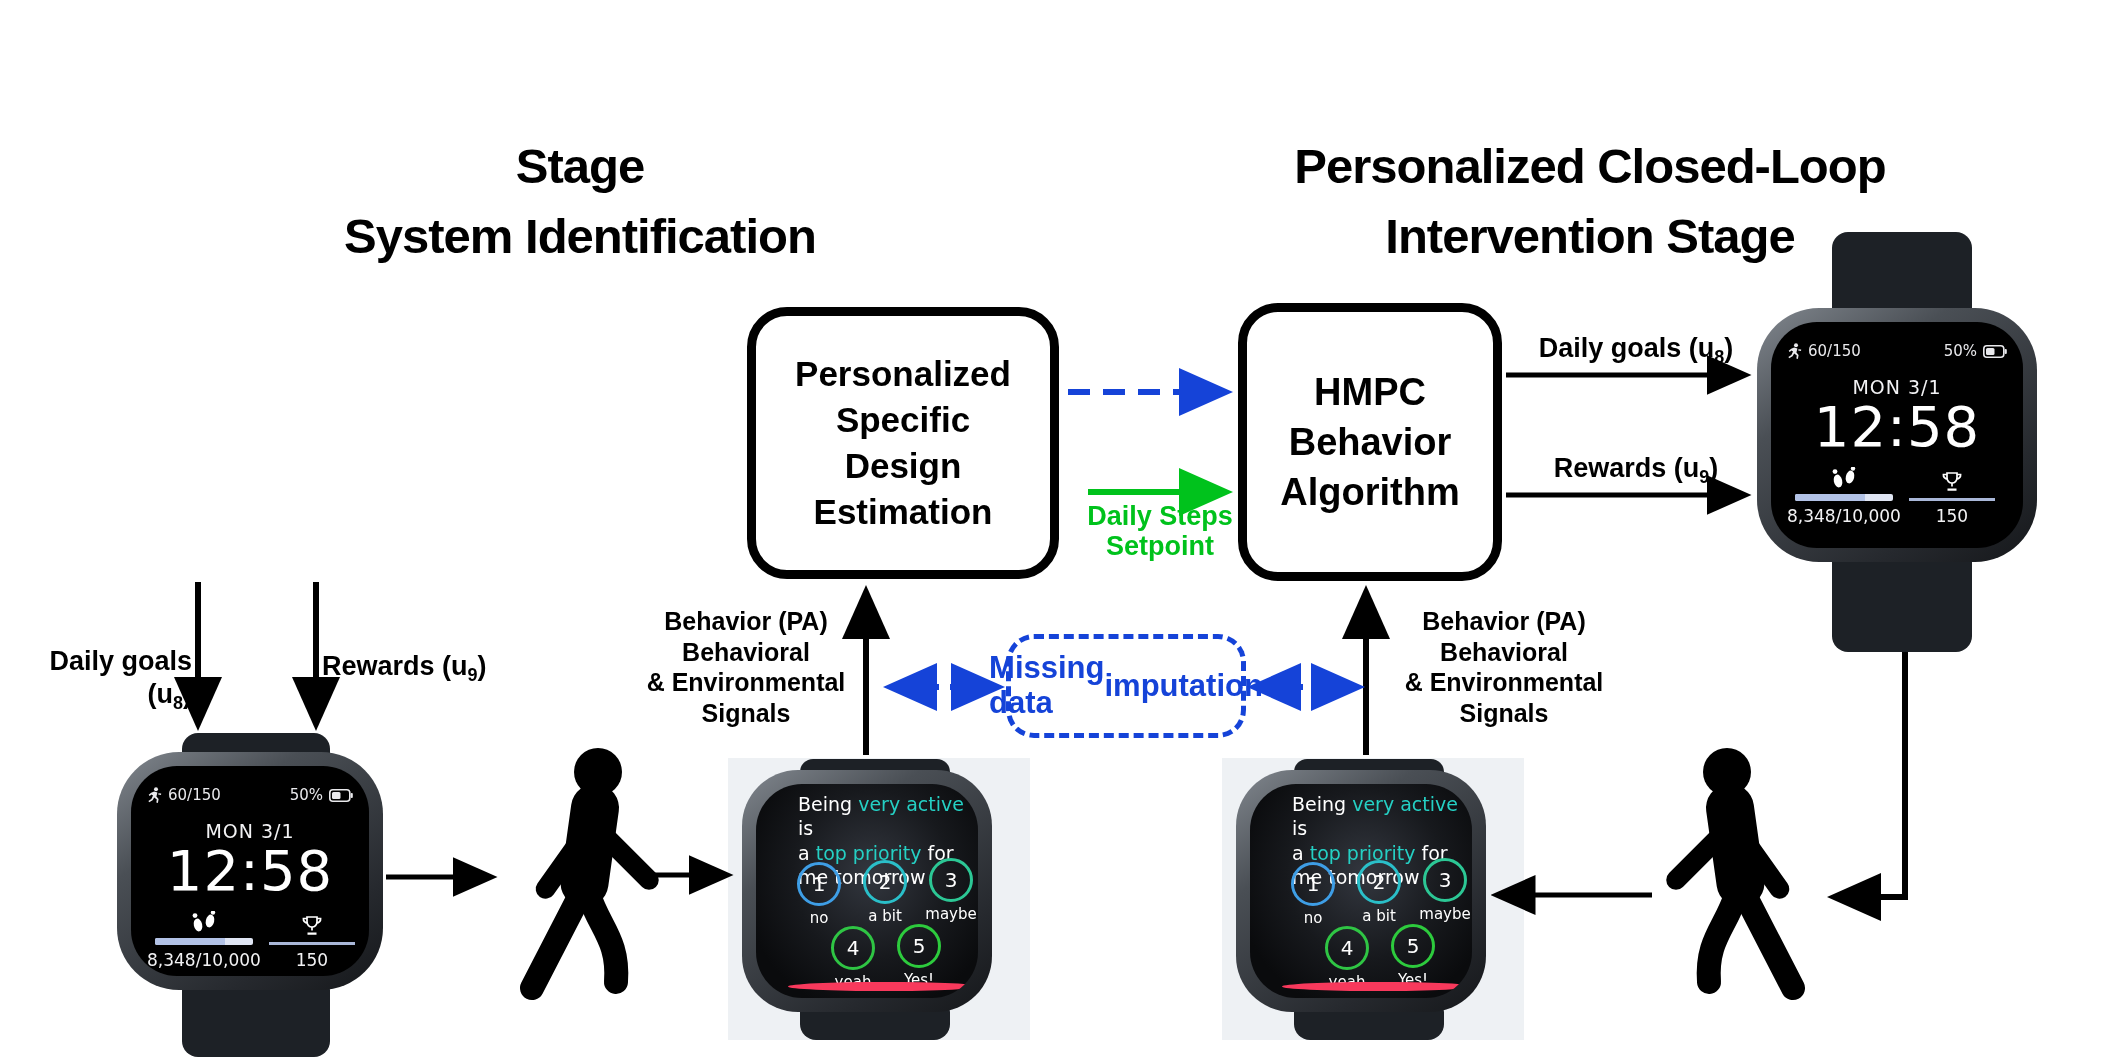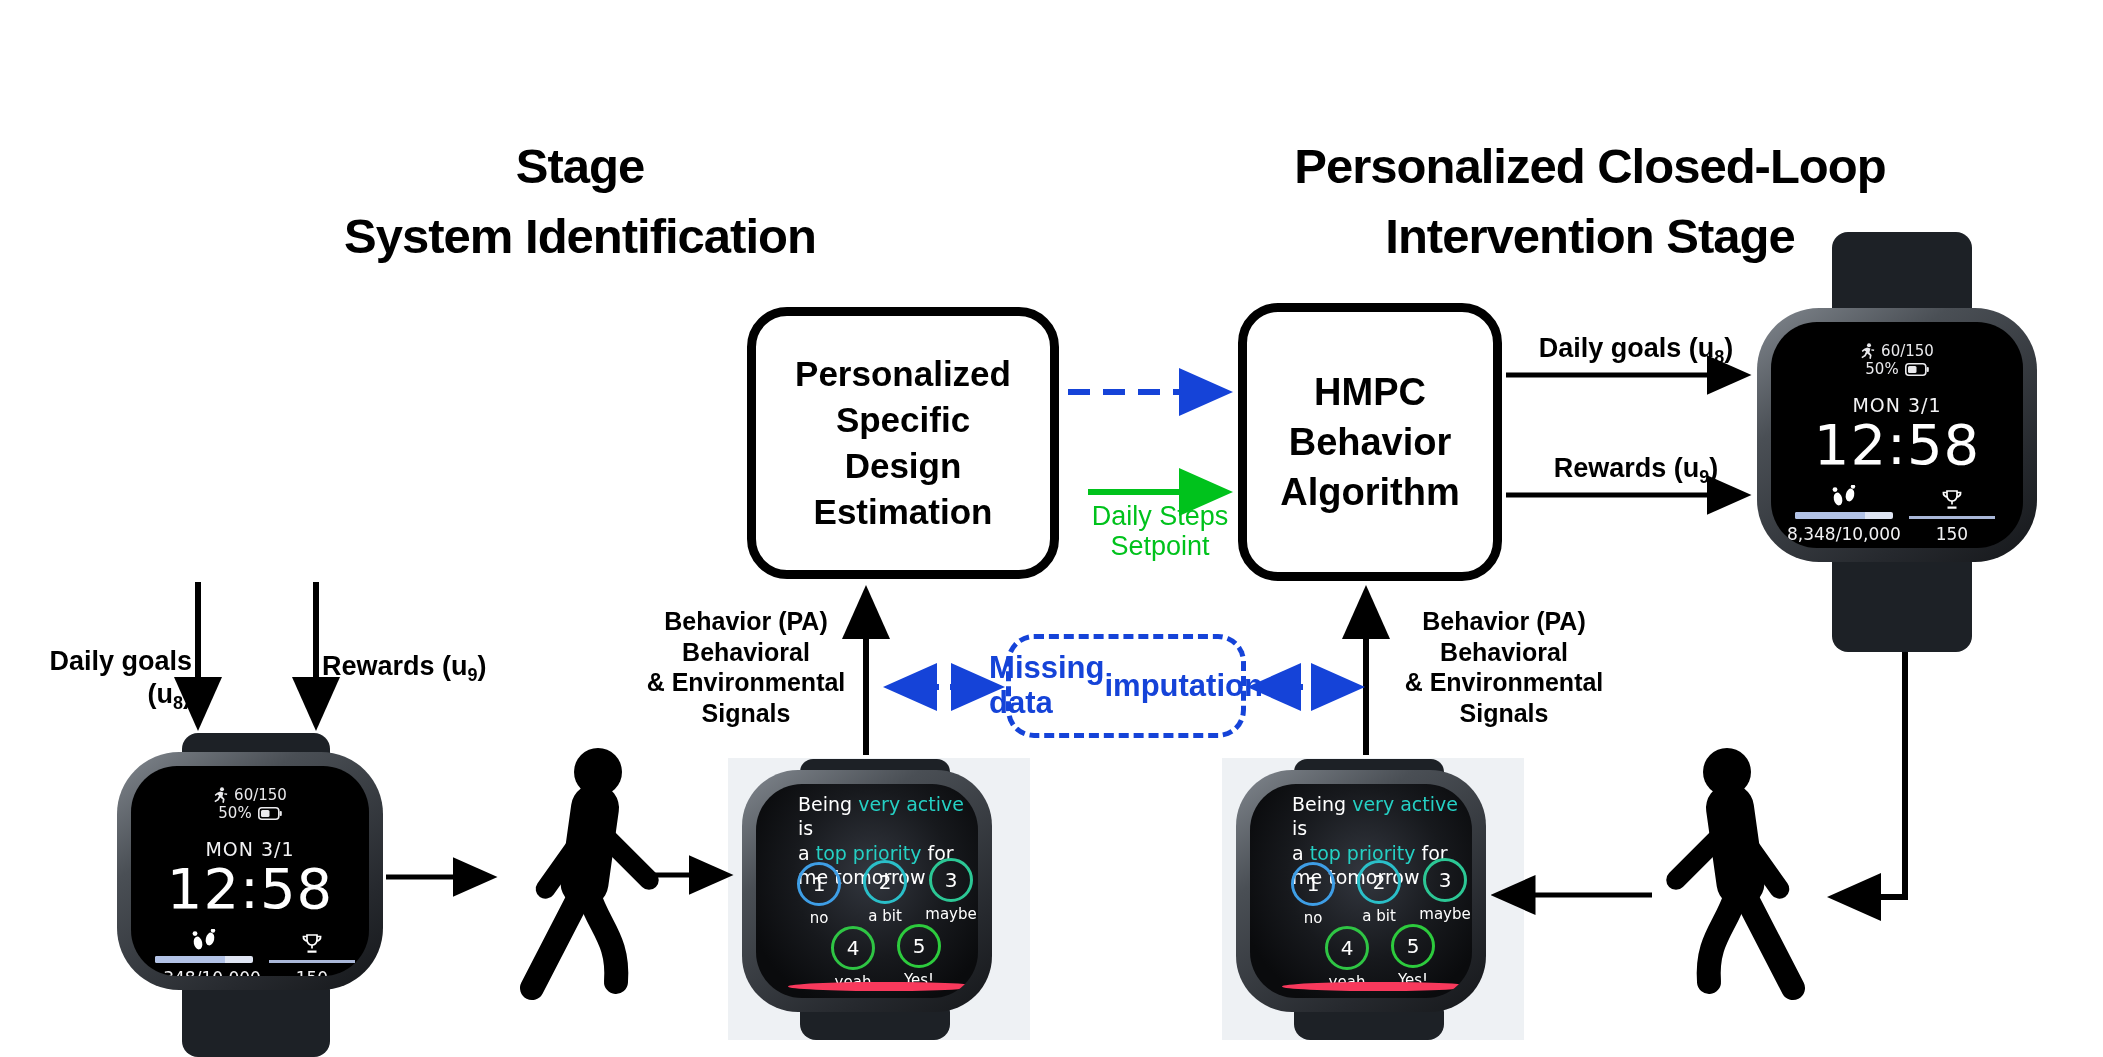--- a/index.html
+++ b/index.html
@@ -9,35 +9,35 @@
   .title{font-weight:bold;font-size:49px;line-height:1.42;text-align:center;letter-spacing:-1px;}
   .stagebox{position:absolute;border:9px solid #000;border-radius:40px;background:#fff;
             display:flex;flex-direction:column;align-items:center;justify-content:center;
             font-weight:bold;font-size:35px;line-height:1.32;text-align:center;box-sizing:border-box;}
   .lbl{position:absolute;font-weight:bold;font-size:27px;line-height:1.22;}
   .lbl sub{font-size:18px;}
   .center{text-align:center;}
   .blue-box{position:absolute;border:5px dashed #1543d8;border-radius:28px;background:#fff;
             display:flex;flex-direction:row;align-items:center;justify-content:center;
             color:#1543d8;font-weight:bold;font-size:31px;line-height:1.12;box-sizing:border-box;}
-  .green-lbl{position:absolute;color:#00c21c;font-weight:normal;font-size:27px;line-height:1.1;text-align:center;}
+  .green-lbl{position:absolute;color:#00c21c;font-weight:bold;font-size:27px;line-height:1.1;text-align:center;}
 
   
   .strap{position:absolute;background:#1d2126;}
   .r-top{border-radius:16px 16px 6px 6px;}
   .r-bot{border-radius:6px 6px 16px 16px;}
   .watch{position:absolute;border-radius:62px;box-sizing:border-box;padding:14px;
          background:linear-gradient(145deg,#82888f 0%,#4a4f55 30%,#26292e 75%,#15171a 100%);}
   .screen{width:100%;height:100%;background:#000;border-radius:46px;position:relative;
           overflow:hidden;color:#fff;font-family:"DejaVu Sans",sans-serif;}
   
   .clock{display:flex;flex-direction:column;align-items:center;justify-content:flex-start;
          padding:20px 16px 14px 16px;box-sizing:border-box;}
   .w-top{width:100%;display:flex;justify-content:space-between;align-items:center;
-         font-size:15px;color:#e9e9ec;flex-direction:column;}
+         font-size:15px;color:#e9e9ec;}
   .w-top .cell{display:flex;align-items:center;gap:6px;}
   .w-date{margin-top:16px;font-size:19px;letter-spacing:1px;color:#f2f2f4;}
   .w-time{font-size:56px;line-height:1.05;color:#fff;letter-spacing:1px;}
   .w-stats{margin-top:10px;width:100%;display:flex;justify-content:flex-start;align-items:flex-end;gap:8px;}
   .w-col{display:flex;flex-direction:column;align-items:center;gap:5px;}
   .pbar{width:98px;height:7px;background:#dfe5f3;border-radius:2px;overflow:hidden;}
   .pbar>i{display:block;height:100%;width:72%;background:#b2c2e6;}
   .rline{width:86px;height:3px;background:#a9b7d8;}
   .w-num{font-size:17px;color:#f2f2f4;}
   

